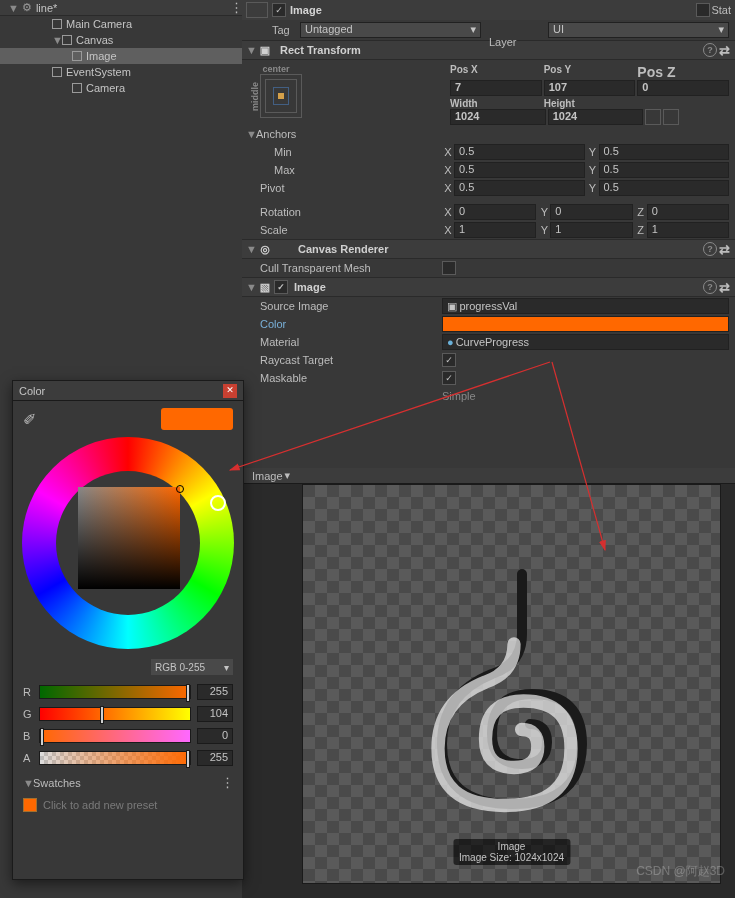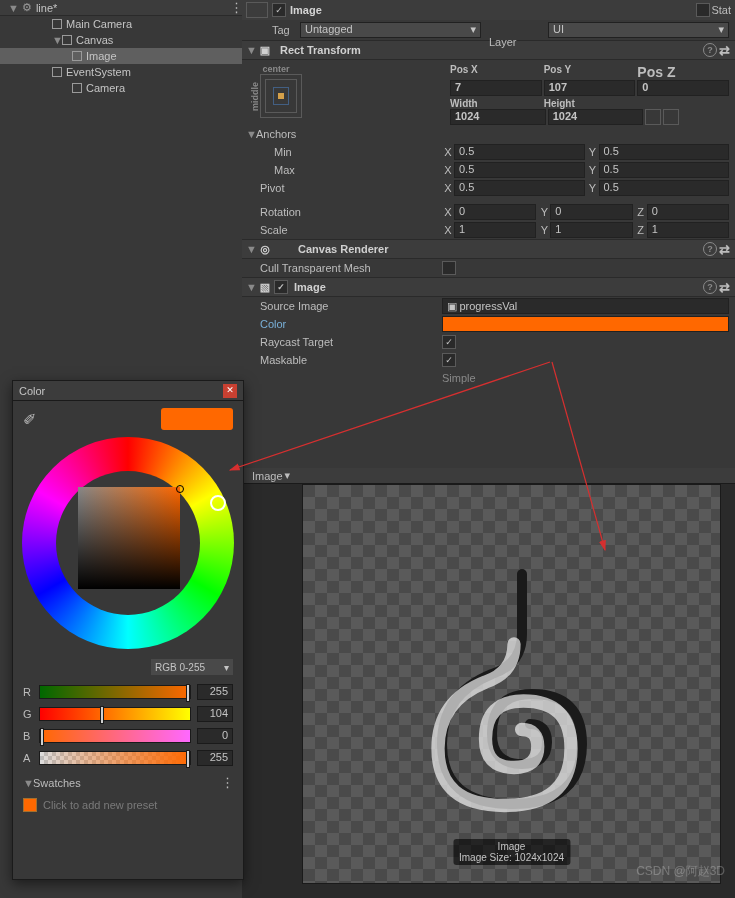--- a/index.html
+++ b/index.html
@@ -230,20 +230,27 @@
       <div class="field" style="display:flex;align-items:center;">
         <span style="margin-right:2px;">▣</span>
         <span>progressVal</span>
       </div>
     </div>
   <div class="insp-row">
       <span class="label color-prop" style="padding-left:14px;">Color</span>
       <div class="color-swatch-wide"></div>
     </div>
   <div class="insp-row">
+      <span class="label" style="padding-left:14px;">Material</span>
+      <div class="field" style="display:flex;align-items:center;">
+        <span style="margin-right:2px;color:#6ab0d8;">●</span>
+        <span>CurveProgress</span>
+      </div>
+    </div>
+  <div class="insp-row">
       <span class="label" style="padding-left:14px;">Raycast Target</span>
       <span class="chk">✓</span>
     </div>
   <div class="insp-row">
       <span class="label" style="padding-left:14px;">Maskable</span>
       <span class="chk">✓</span>
     </div>
   <div class="insp-row" style="opacity:.6;">
       <span class="label" style="padding-left:14px;"></span>
       <span>Simple</span>

